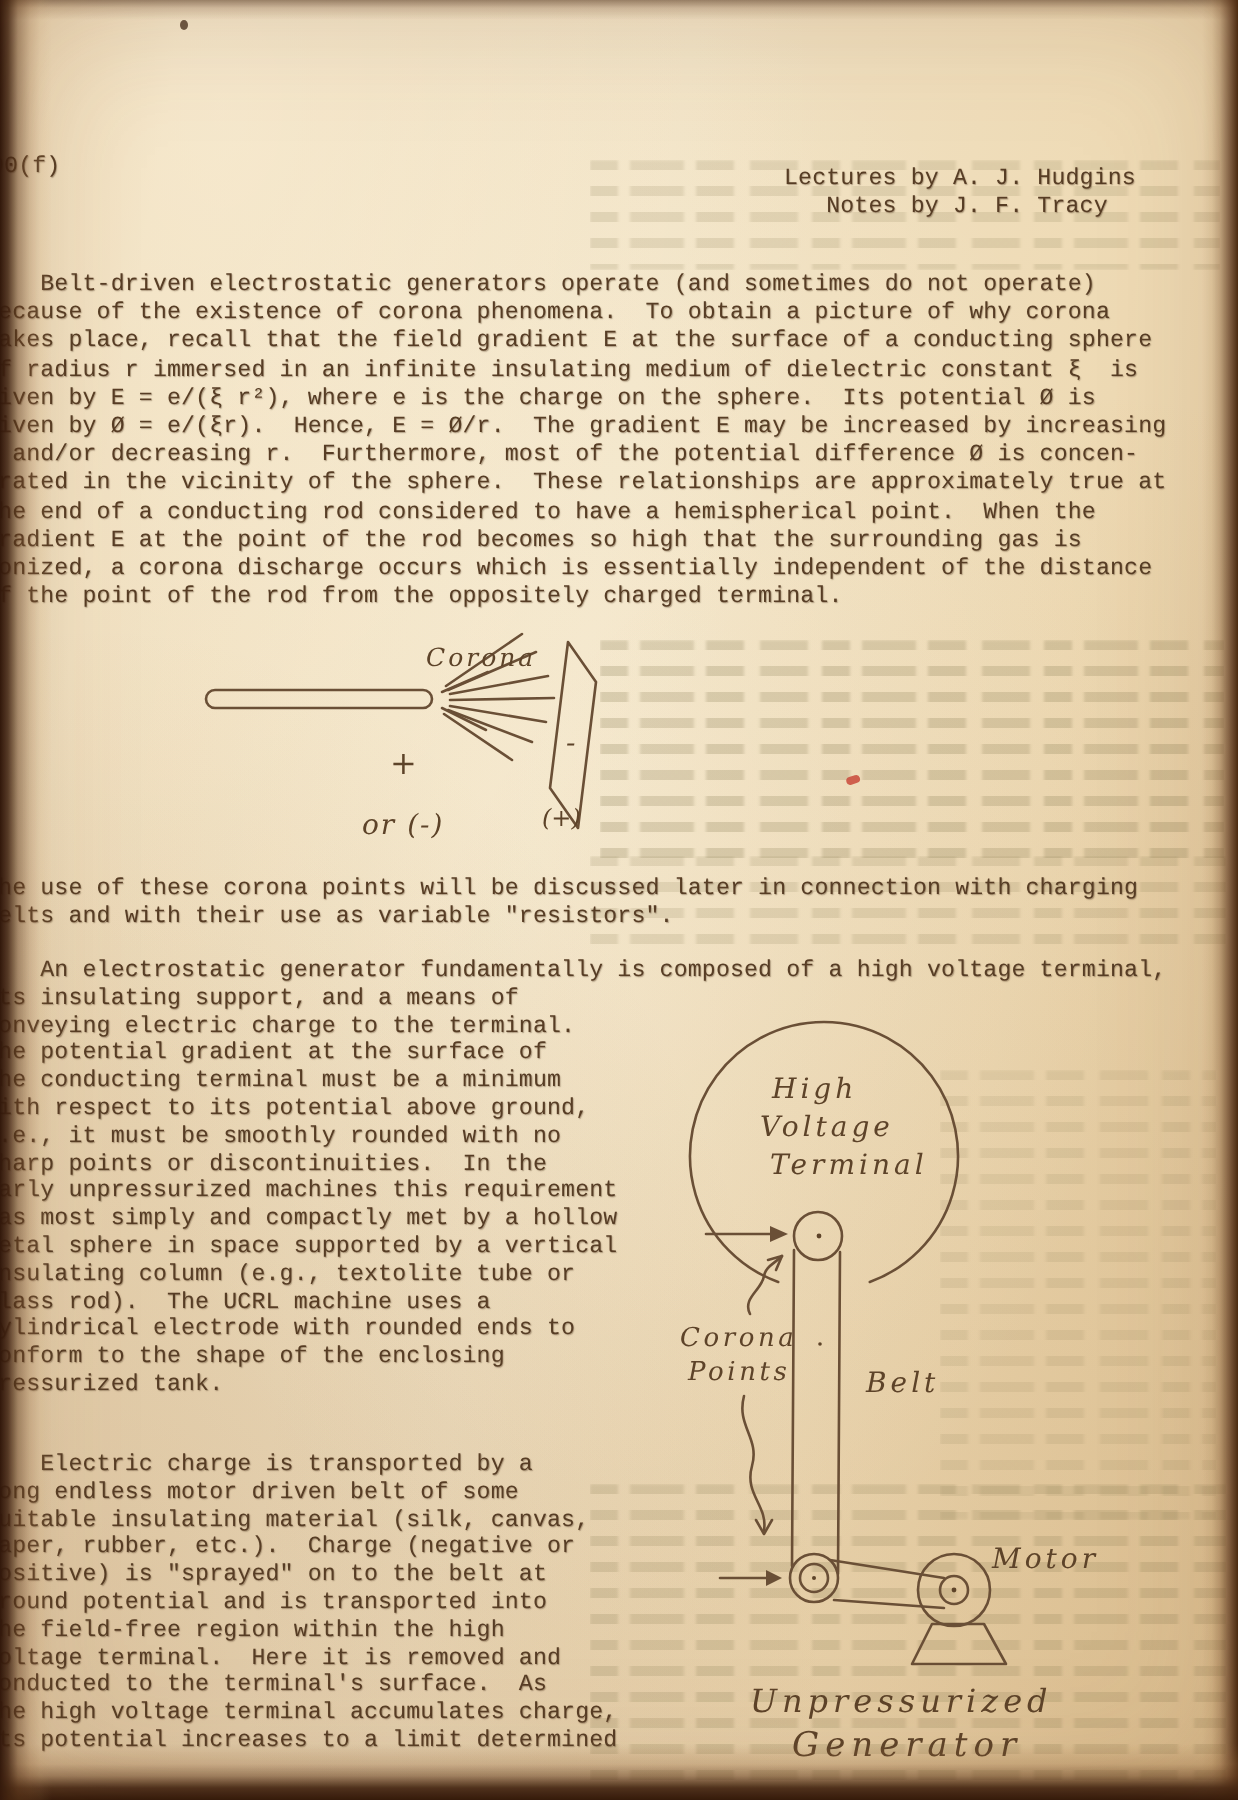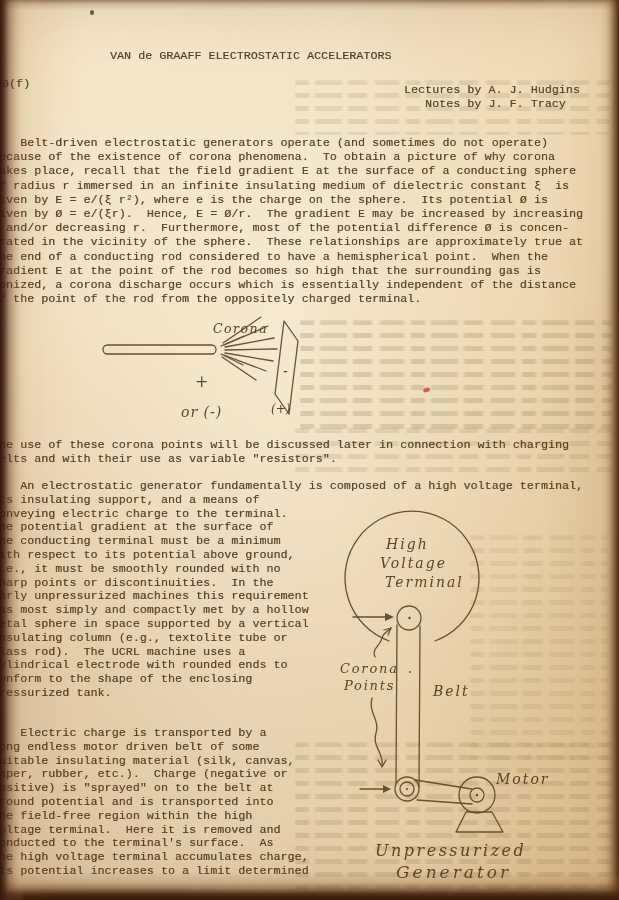--- a/index.html
+++ b/index.html
@@ -47,22 +47,21 @@
 <div class="screen">
   <div class="page">
 
     <div class="bleed" style="left:295px;top:80px;width:315px;height:55px;opacity:.30;"></div>
     <div class="bleed" style="left:300px;top:320px;width:312px;height:112px;opacity:.42;"></div>
     <div class="bleed" style="left:295px;top:428px;width:318px;height:46px;opacity:.30;"></div>
     <div class="bleed" style="left:470px;top:535px;width:138px;height:225px;opacity:.22;"></div>
     <div class="bleed" style="left:295px;top:742px;width:318px;height:150px;opacity:.34;"></div>
 
     <div class="tw" style="left:-5px;top:77px;">90(f)</div>
-    <div class="tw" style="left:110px;top:49px;">VAN de GRAAFF ELECTROSTATIC ACCELERATORS</div>
-    <div class="tw" style="left:404px;top:83px;">Lectures by A. J. Hudgins
+    <div class="tw" style="left:392px;top:83px;">Lectures by A. J. Hudgins
    Notes by J. F. Tracy</div>
 
     <div class="tw" style="left:-8px;top:136px;">    Belt-driven electrostatic generators operate (and sometimes do not operate)
 because of the existence of corona phenomena.  To obtain a picture of why corona
 takes place, recall that the field gradient E at the surface of a conducting sphere
 of radius r immersed in an infinite insulating medium of dielectric constant ξ  is
 given by E = e/(ξ r²), where e is the charge on the sphere.  Its potential Ø is
 given by Ø = e/(ξr).  Hence, E = Ø/r.  The gradient E may be increased by increasing
 Ø and/or decreasing r.  Furthermore, most of the potential difference Ø is concen-
 trated in the vicinity of the sphere.  These relationships are approximately true at

